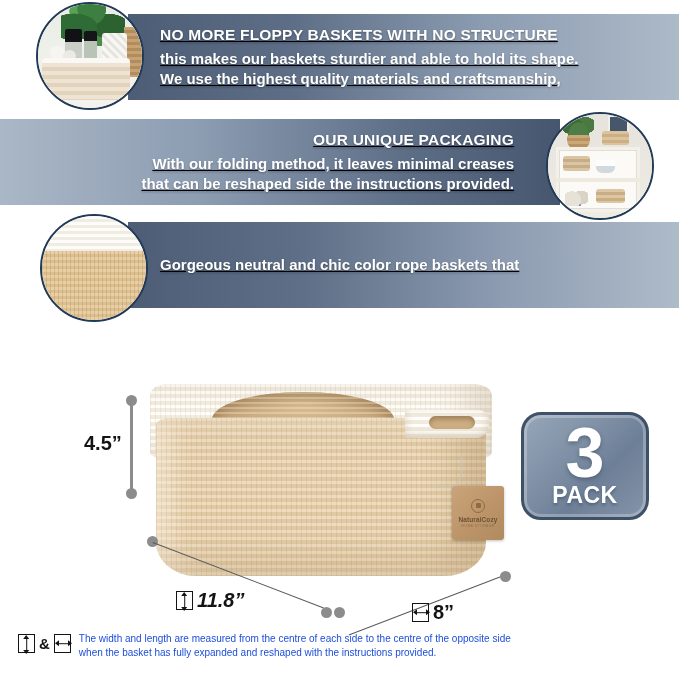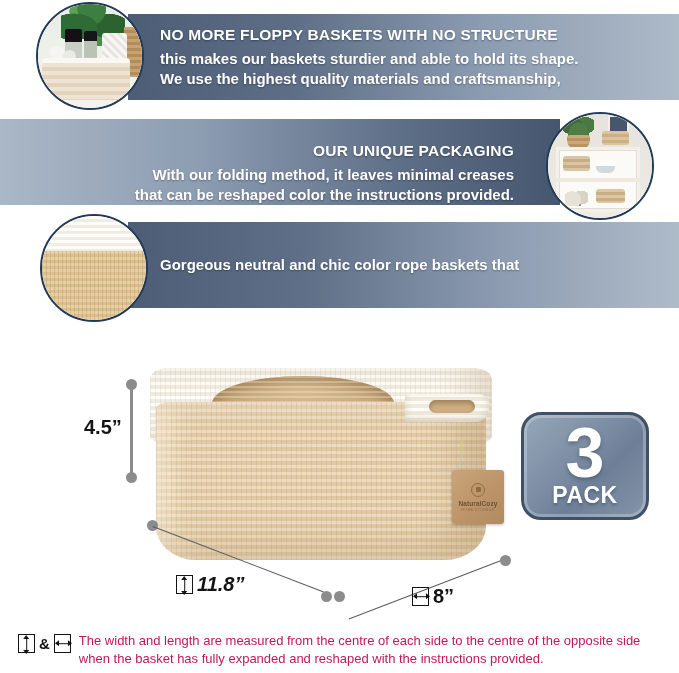--- a/index.html
+++ b/index.html
@@ -15,25 +15,25 @@
   .banner {
     position: absolute;
     height: 86px;
     display: flex;
     flex-direction: column;
     justify-content: center;
   }
   .banner-1 { left: 128px; top: 14px; width: 551px;
     background: linear-gradient(to right, #4c5d75 0%, #5d6e86 30%, #8c9cb1 65%, #adbac8 100%); }
   .banner-2 { left: 0px;  top: 119px; width: 560px;
-    background: linear-gradient(to right, #aab7c6 0%, #8d9db2 35%, #5d6e87 72%, #46566e 100%); justify-content: flex-end; }
+    background: linear-gradient(to right, #aab7c6 0%, #8d9db2 35%, #5d6e87 72%, #46566e 100%); }
   .banner-3 { left: 128px; top: 222px; width: 551px;
     background: linear-gradient(to right, #4c5d75 0%, #5e6f87 32%, #8d9cb1 68%, #aebbc9 100%); }
 
-  .banner-inner { padding: 0 14px 0 32px; }
+  .banner-inner { padding: 0 14px 0 32px; text-decoration: underline; }
   .banner-2 .banner-inner { padding: 0 46px 0 14px; text-align: right; }
 
   .banner-title {
     color: #ffffff;
     font-size: 15.5px;
     font-weight: bold;
     letter-spacing: .2px;
     text-shadow: 0 1px 2px rgba(0,0,0,.35);
     margin-bottom: 5px;
     white-space: nowrap;
@@ -111,21 +111,21 @@
 
   
   .c3-top { position:absolute; left:0; top:0; width:100%; height:34%;
     background: repeating-linear-gradient(to bottom,#fdfcf9 0 3px,#efece4 3px 6px); }
   .c3-bot { position:absolute; left:0; top:34%; width:100%; height:66%;
     background: repeating-linear-gradient(to bottom,#e8cfa5 0 3px,#dcbf8e 3px 6px); }
   .c3-bot::after { content:""; position:absolute; inset:0;
     background: repeating-linear-gradient(to right, rgba(160,120,70,.25) 0 1px, transparent 1px 4px); }
 
   
-  .product-area { position: absolute; left: 0; top: 330px; width: 679px; height: 295px; padding-left: 40px; }
+  .product-area { position: absolute; left: 0; top: 346px; width: 679px; height: 295px; padding-left: 40px; }
 
   .basket { position: absolute; left: 150px; top: 38px; width: 345px; height: 195px; }
   .basket-body {
     position: absolute; left: 6px; top: 34px; width: 330px; height: 158px;
     border-radius: 14px 16px 42px 40px / 8px 8px 34px 34px;
     background:
       repeating-linear-gradient(to bottom,
         #eddcc0 0 3px, #e0c9a4 3px 7px);
     box-shadow: inset -28px -10px 36px rgba(150,115,70,.28),
                 inset 14px 4px 24px rgba(255,248,235,.55);
@@ -217,21 +217,21 @@
   }
   .pack-num { color:#ffffff; font-size:70px; font-weight:bold; line-height:.86;
     text-shadow: 0 2px 4px rgba(40,55,75,.45); }
   .pack-word { color:#ffffff; font-size:23px; font-weight:bold; letter-spacing:.5px;
     text-shadow: 0 2px 3px rgba(40,55,75,.45); margin-top:-2px; }
 
   
   .footer { position:absolute; left:0; top:628px; width:679px; height:45px; display:flex; align-items:flex-start; }
   .footer-icons { display:flex; align-items:center; gap:4px; margin:6px 8px 0 18px; flex:none; }
   .footer-amp { font-size:15px; font-weight:bold; color:#141414; }
-  .footer-text { font-size:13px; color:#be185d; line-height:1.42; padding-top:4px; }
+  .footer-text { font-size:10px; color:#1d4ed8; line-height:1.42; padding-top:4px; }
   .footer-text span { display:block; white-space:nowrap; }
 </style>
 </head>
 <body>
 
 <div id="page">
 
   <div class="banner banner-1">
     <div class="banner-inner">
       <div class="banner-title">NO MORE FLOPPY BASKETS WITH NO STRUCTURE</div>
@@ -253,21 +253,21 @@
       <div class="c1-ball2"></div>
       <div class="c1-basket"></div>
     </div>
   </div>
 
   <div class="banner banner-2">
     <div class="banner-inner">
       <div class="banner-title">OUR UNIQUE PACKAGING</div>
       <div class="banner-body">
         <span>With our folding method, it leaves minimal creases</span>
-        <span>that can be reshaped color the instructions provided.</span>
+        <span>that can be reshaped side the instructions provided.</span>
       </div>
     </div>
   </div>
   <div class="circle circle-2">
     <div class="cimg">
       <div class="c2-bg"></div>
       <div class="c2-plant"></div>
       <div class="c2-pot"></div>
       <div class="c2-frame"></div>
       <div class="c2-box1"></div>

